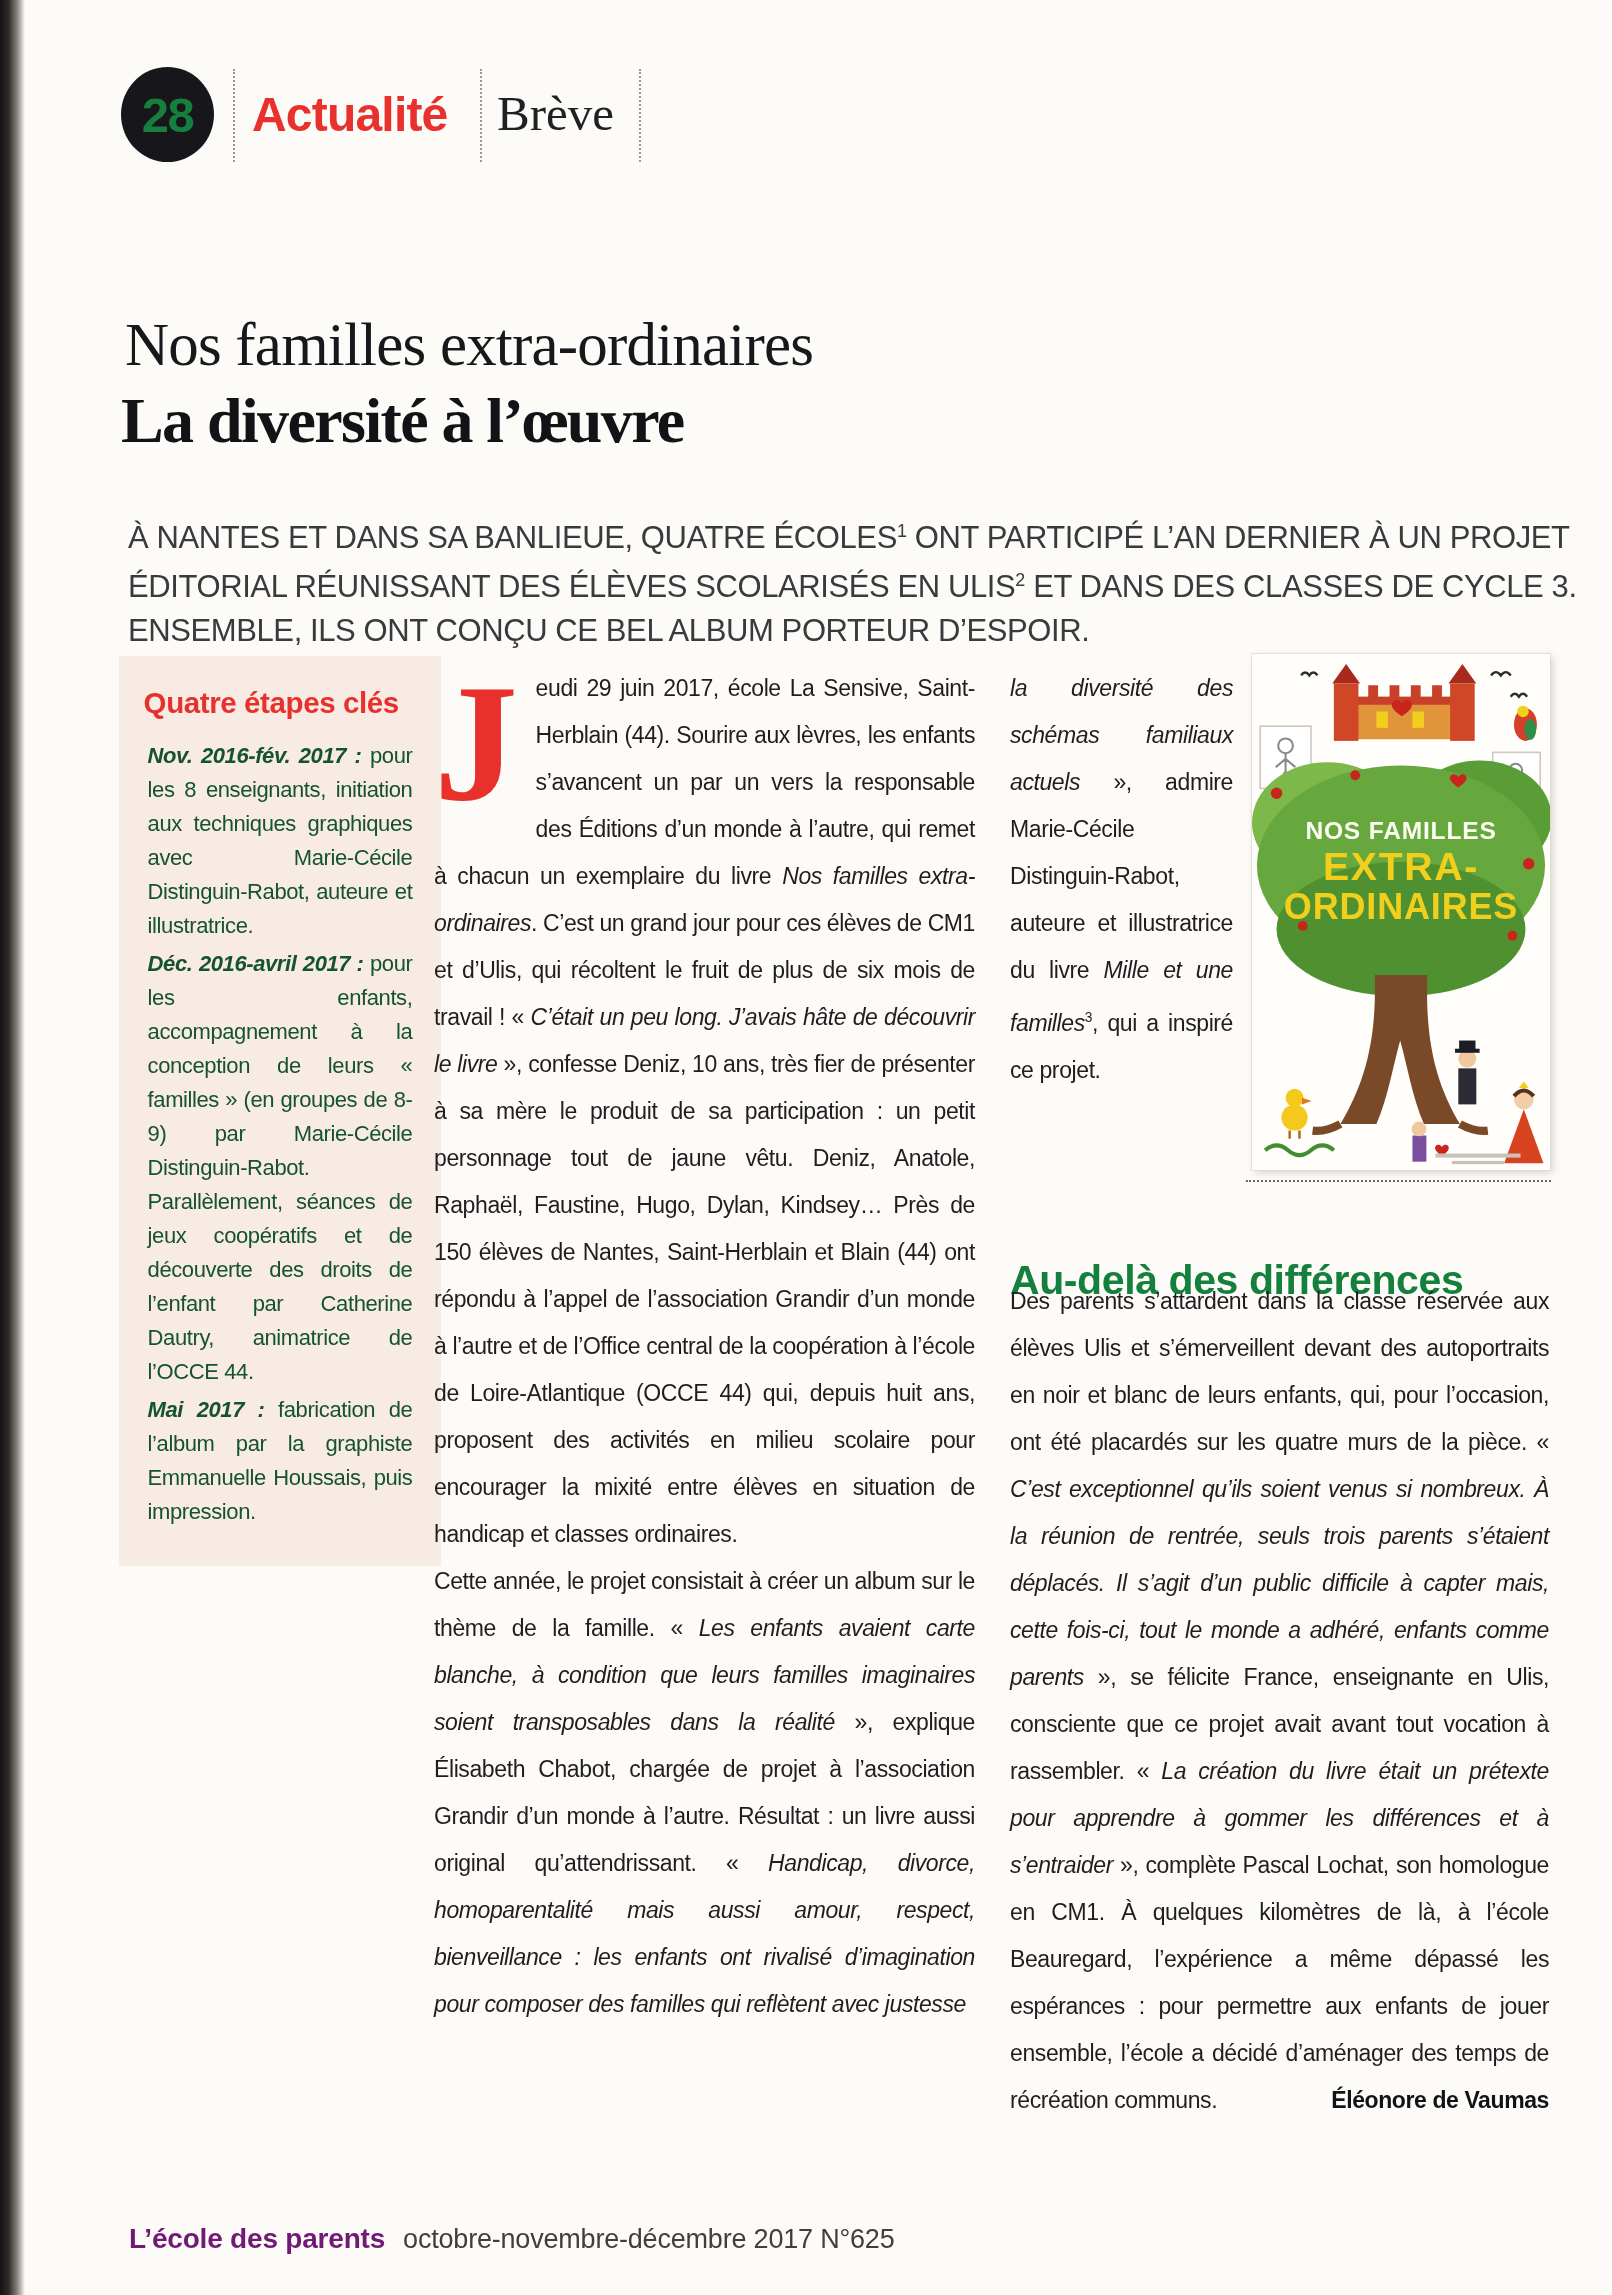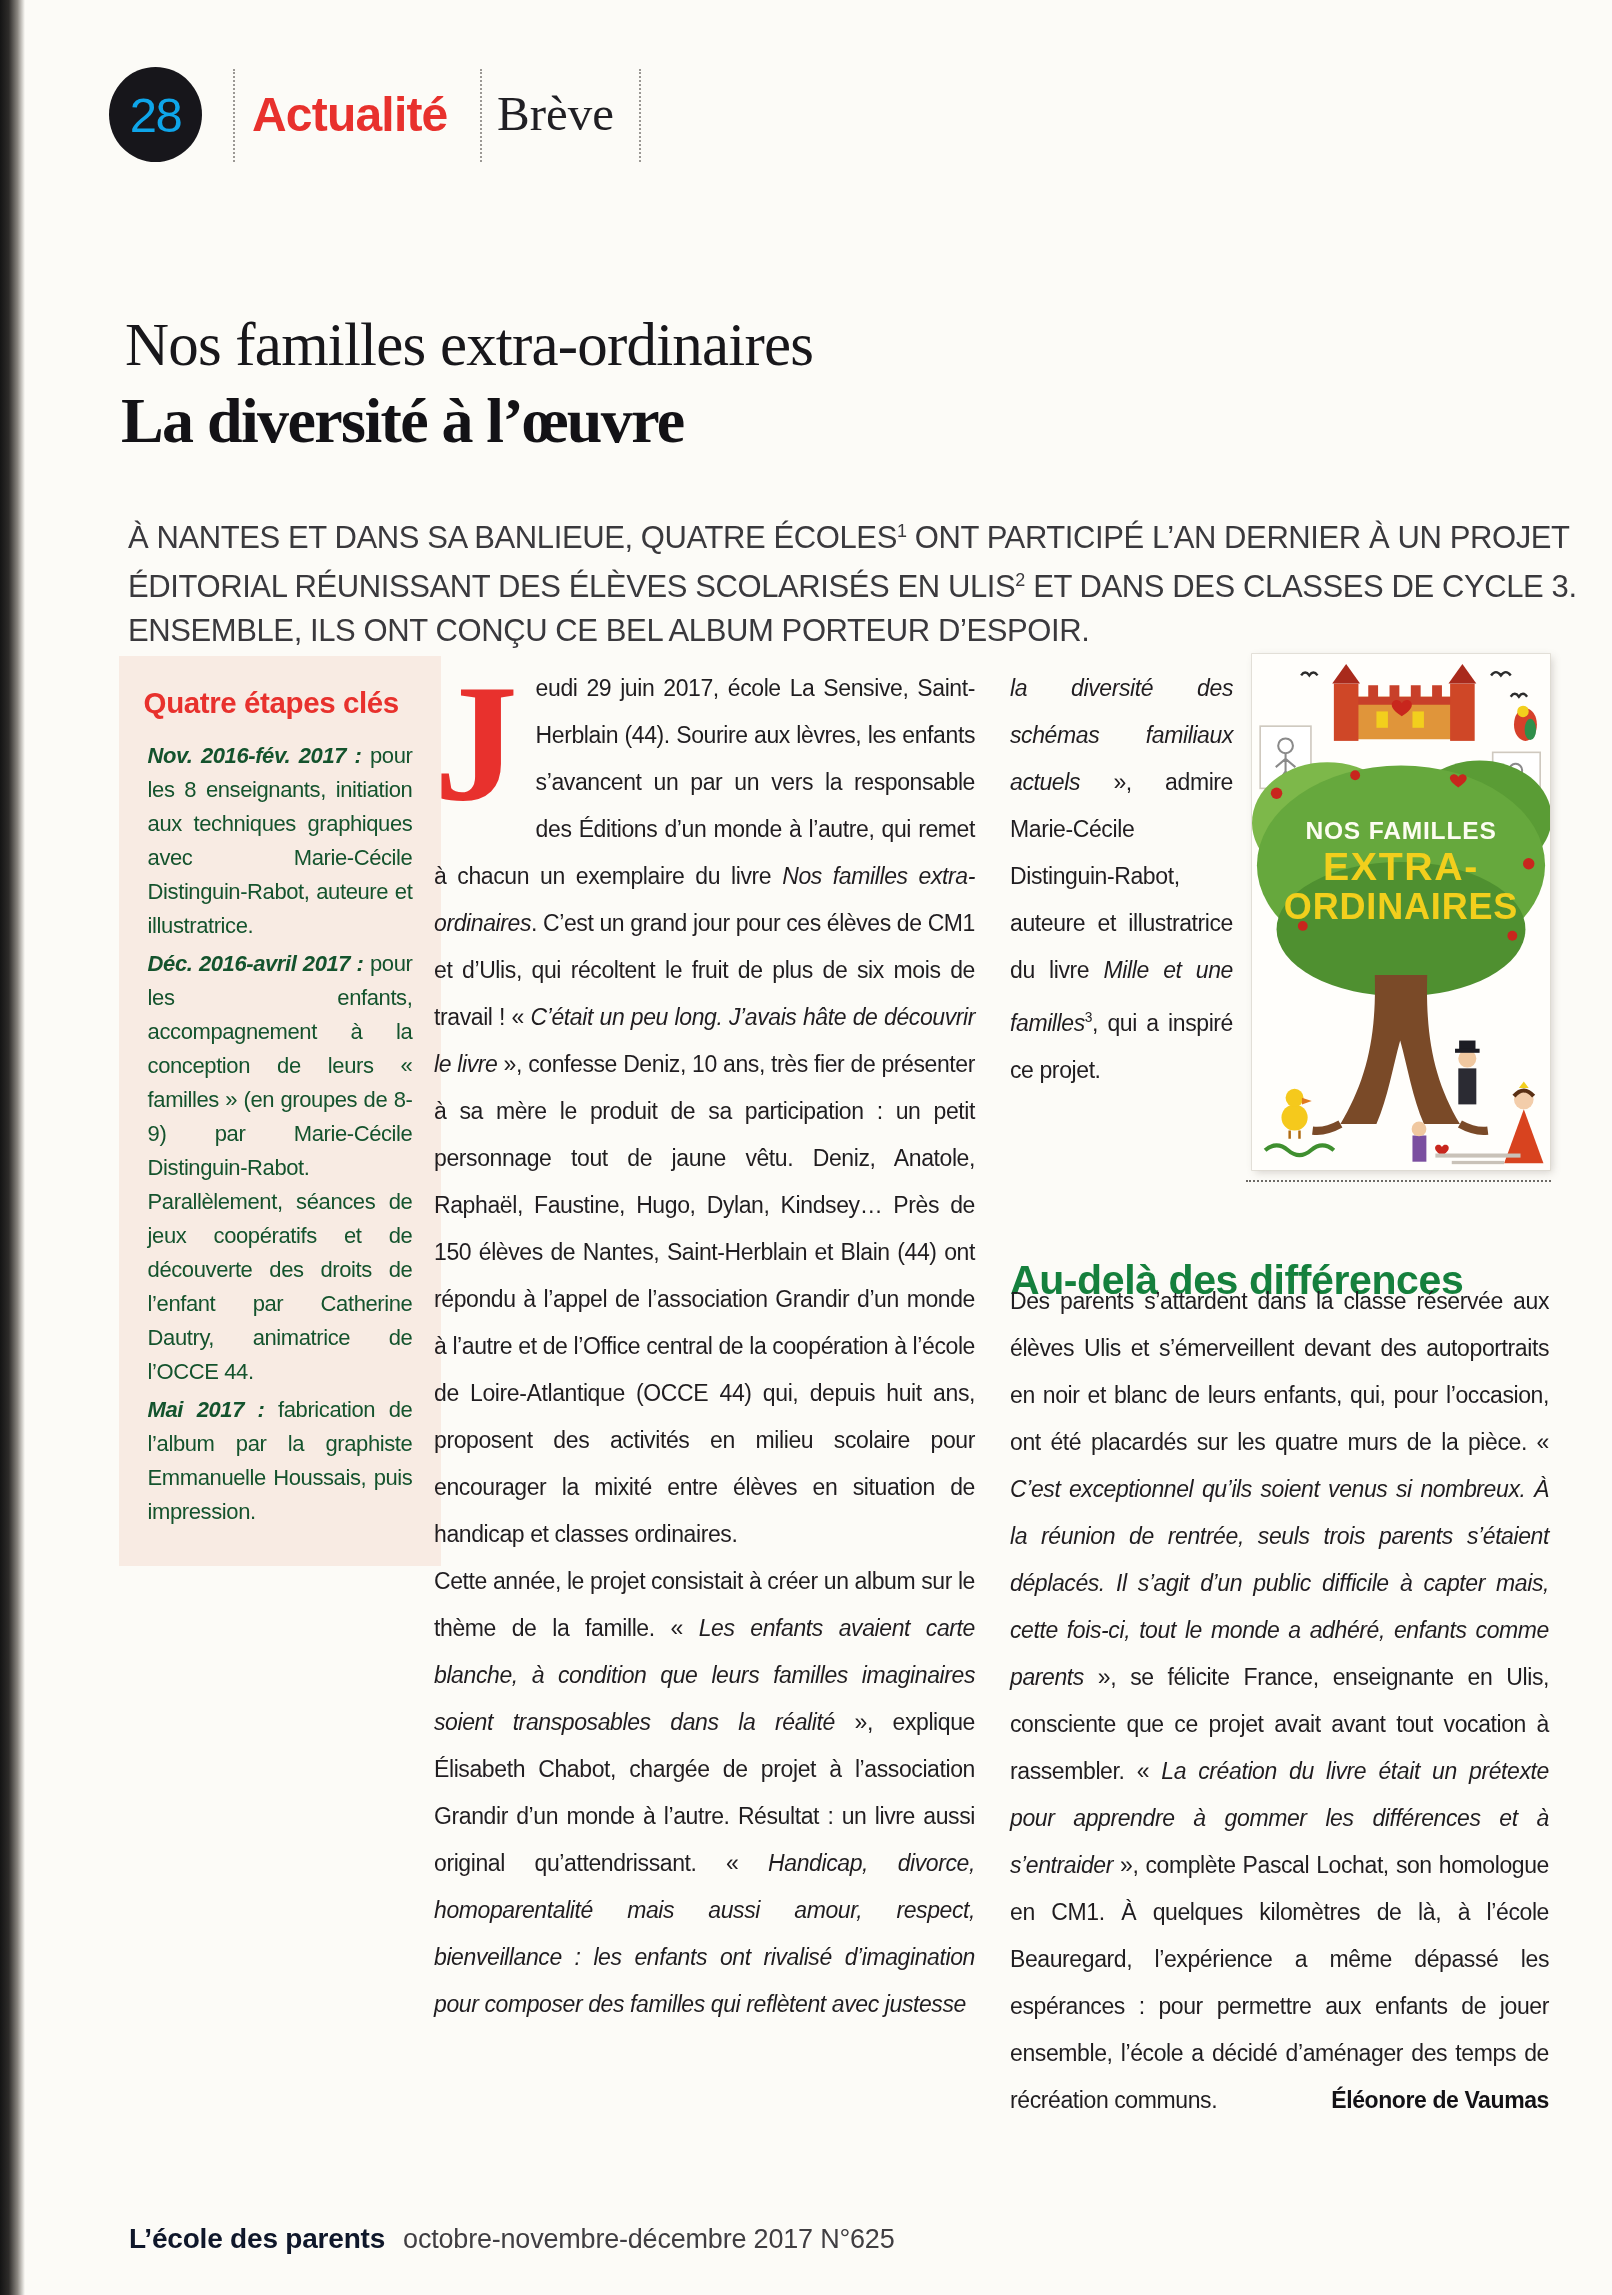--- a/index.html
+++ b/index.html
@@ -11,23 +11,23 @@
     color:#1f1d1f;
     overflow:hidden;
     margin:0 auto;
   }
   .scan-edge{
     position:absolute;left:0;top:0;bottom:0;width:24.6px;
     background:linear-gradient(90deg,#141414 0%,#2e2c2a 35%,#8b8781 70%,rgba(250,249,245,0) 100%);
   }
   
   .page-badge{
-    position:absolute;left:109px;top:67px;width:93px;height:95px;
+    position:absolute;left:121px;top:67px;width:93px;height:95px;
     background:#17161b;border-radius:50%;
-    color:#0ea5e9;font-size:49px;font-weight:normal;
+    color:#15803d;font-size:49px;font-weight:bold;
     display:flex;align-items:center;justify-content:center;
     letter-spacing:-1.6px;
   }
   .vrule{position:absolute;top:69px;height:93px;border-left:2.5px dotted #9b9894;}
   .vrule.r1{left:233px;}
   .vrule.r2{left:480px;}
   .vrule.r3{left:639px;}
   .section-label{
     position:absolute;left:252px;top:87px;
     font-size:48px;font-weight:bold;color:#e8312d;letter-spacing:-0.8px;
@@ -120,21 +120,21 @@
     box-shadow:0 0 0 0.8px #dedad2, 2.5px 3.3px 8.2px rgba(90,80,70,0.25);
     background:#fffefb;
     text-align:right;
   }
   .book-cover svg{display:block;width:100%;height:100%;}
   
   .footer{
     position:absolute;left:129px;top:2223px;width:1393px;
     font-size:27px;letter-spacing:-0.2px;color:#403e42;
   }
-  .footer .mag{font-weight:bold;color:#0f172a;margin-right:18px;font-size:28px;}
+  .footer .mag{font-weight:bold;color:#701a75;margin-right:18px;font-size:28px;}
 </style>
 </head>
 <body>
 
 <div class="page">
 
   <div class="scan-edge"></div>
 
   <div class="page-badge">
     <span>28</span>

